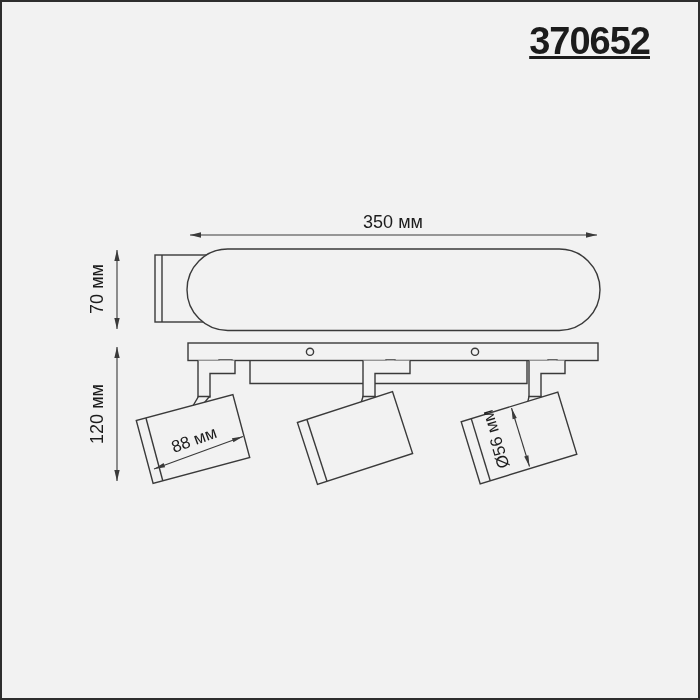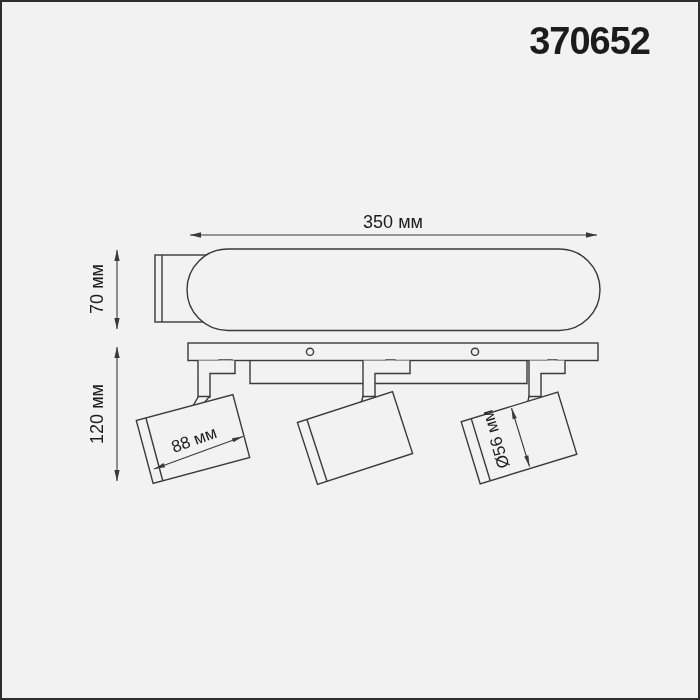--- a/index.html
+++ b/index.html
@@ -17,20 +17,21 @@
     border:2px solid var(--frame);
     pointer-events:none;
   }
   .product-code{
     position:absolute;
     top:20px;right:50px;
     font-size:38px;
     font-weight:700;
     letter-spacing:-1px;
     color:var(--text);
+    text-decoration:underline;
   }
   svg{position:absolute;left:0;top:0;}
   .shape{stroke:var(--line);fill:var(--bg);stroke-width:1.4;stroke-linejoin:miter;}
   .ln{stroke:var(--line);fill:none;stroke-width:1.4;}
   .dim{stroke:var(--line);fill:none;stroke-width:1.1;}
   .ah{fill:var(--line);stroke:none;}
   .dimtext{
     fill:var(--text);
     font-family:"Liberation Sans", sans-serif;
     font-size:18px;

